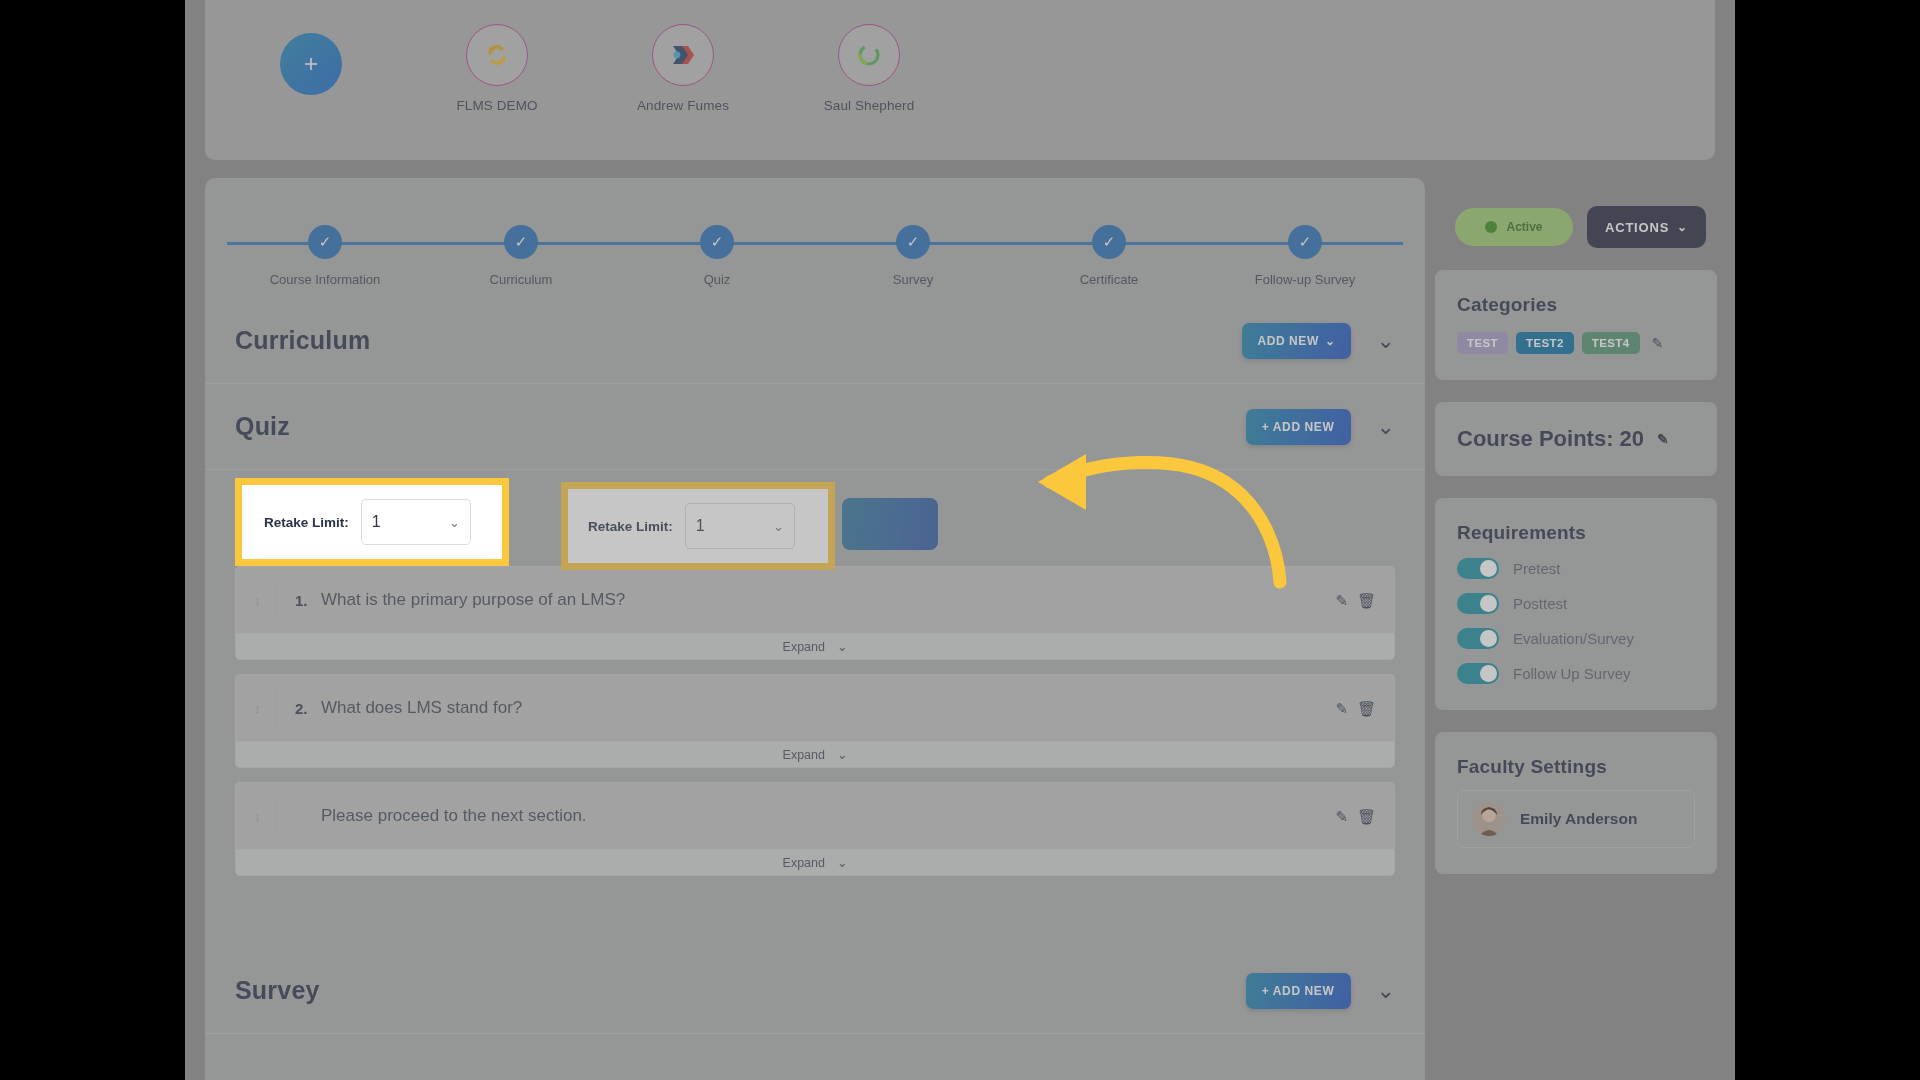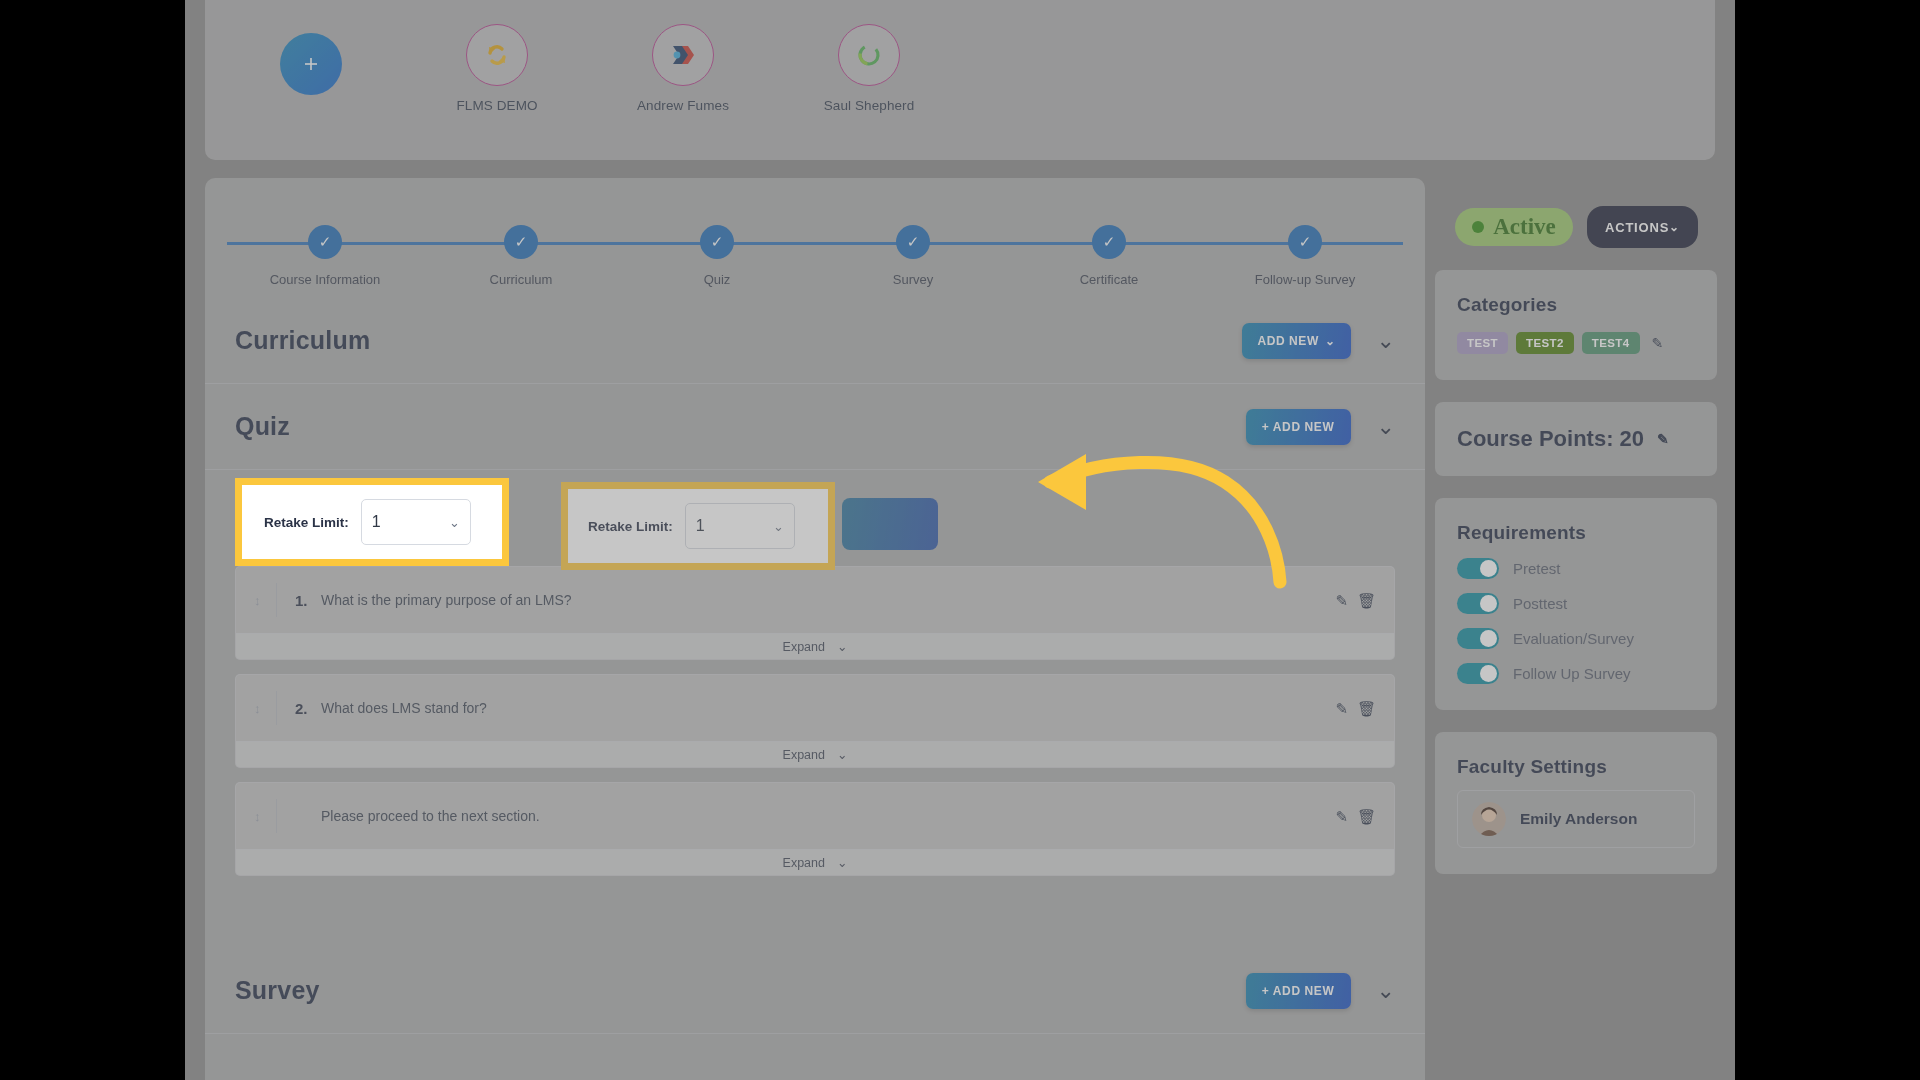--- a/index.html
+++ b/index.html
@@ -197,21 +197,21 @@
     background: rgba(252,252,253,0.28);
     border: 1px solid rgba(205,208,214,0.55);
     border-radius: 5px;
     margin-bottom: 14px;
     overflow: hidden;
   }
   .q-row { display: flex; align-items: center; height: 66px; padding: 0 18px; }
   .q-drag { color: #9aa0ac; font-size: 13px; width: 22px; }
   .q-sep { width: 1px; height: 34px; background: rgba(170,175,185,.6); margin-right: 18px; }
   .q-num { font-size: 15px; font-weight: 700; color: #2b3347; width: 26px; }
-  .q-text { font-size: 14px; color: #3d4554; }
+  .q-text { font-size: 17px; color: #3d4554; }
   .q-actions { margin-left: auto; display: flex; gap: 9px; align-items: center; }
   .ic { color: #2a3347; font-size: 15px; line-height: 1; }
   .q-expand {
     height: 26px;
     background: rgba(232,233,236,0.42);
     border-top: 1px solid rgba(205,208,214,0.5);
     display: flex; align-items: center; justify-content: center;
     font-size: 12.5px; color: #3e4655; gap: 12px;
   }
 
@@ -219,27 +219,27 @@
   .side {
     position: absolute;
     left: 1250px; top: 178px;
     width: 282px; height: 1000px;
   }
   .side-top { display: flex; align-items: center; gap: 14px; padding: 28px 0 0 20px; }
   .badge-active {
     background: #9bc96a; color: #2d6d14;
     border-radius: 20px; height: 38px; min-width: 118px;
     display: flex; align-items: center; justify-content: center; gap: 9px;
-    font-size: 23px; font-weight: 700; font-family: Liberation Serif, serif;
+    font-size: 12px; font-weight: 700;
   }
   .dot { width: 12px; height: 12px; border-radius: 50%; background: #2e8a10; }
   .btn-actions {
     background: #1e2237; color: #fff;
-    border-radius: 16px; height: 42px; padding: 0 18px;
-    display: flex; align-items: center; justify-content: center; 
+    border-radius: 10px; height: 42px; padding: 0 18px;
+    display: flex; align-items: center; justify-content: center; gap: 8px;
     font-size: 13px; font-weight: 700; letter-spacing: .8px;
     border: none; font-family: "Liberation Sans", sans-serif;
   }
   .panel {
     background: rgba(250,251,252,0.30);
     border-radius: 8px;
     margin-top: 22px;
     padding: 24px 22px 26px 22px;
   }
   .panel-title {
@@ -475,21 +475,21 @@
         <button class="btn-actions">
           <span>ACTIONS</span>
           <span class="chev-sm">⌄</span>
         </button>
       </div>
 
       <div class="panel">
         <div class="panel-title">Categories</div>
         <div class="tags">
           <span class="tag" style="background:#a496c0;">TEST</span>
-          <span class="tag" style="background:#4d7c0f;">TEST2</span>
+          <span class="tag" style="background:#0369a1;">TEST2</span>
           <span class="tag" style="background:#4d8f6b;">TEST4</span>
           <span class="pencil">✎</span>
         </div>
       </div>
 
       <div class="panel" style="padding-bottom:24px;">
         <div class="points-title">
           <span>Course Points: 20</span>
           <span class="pencil">✎</span>
         </div>

